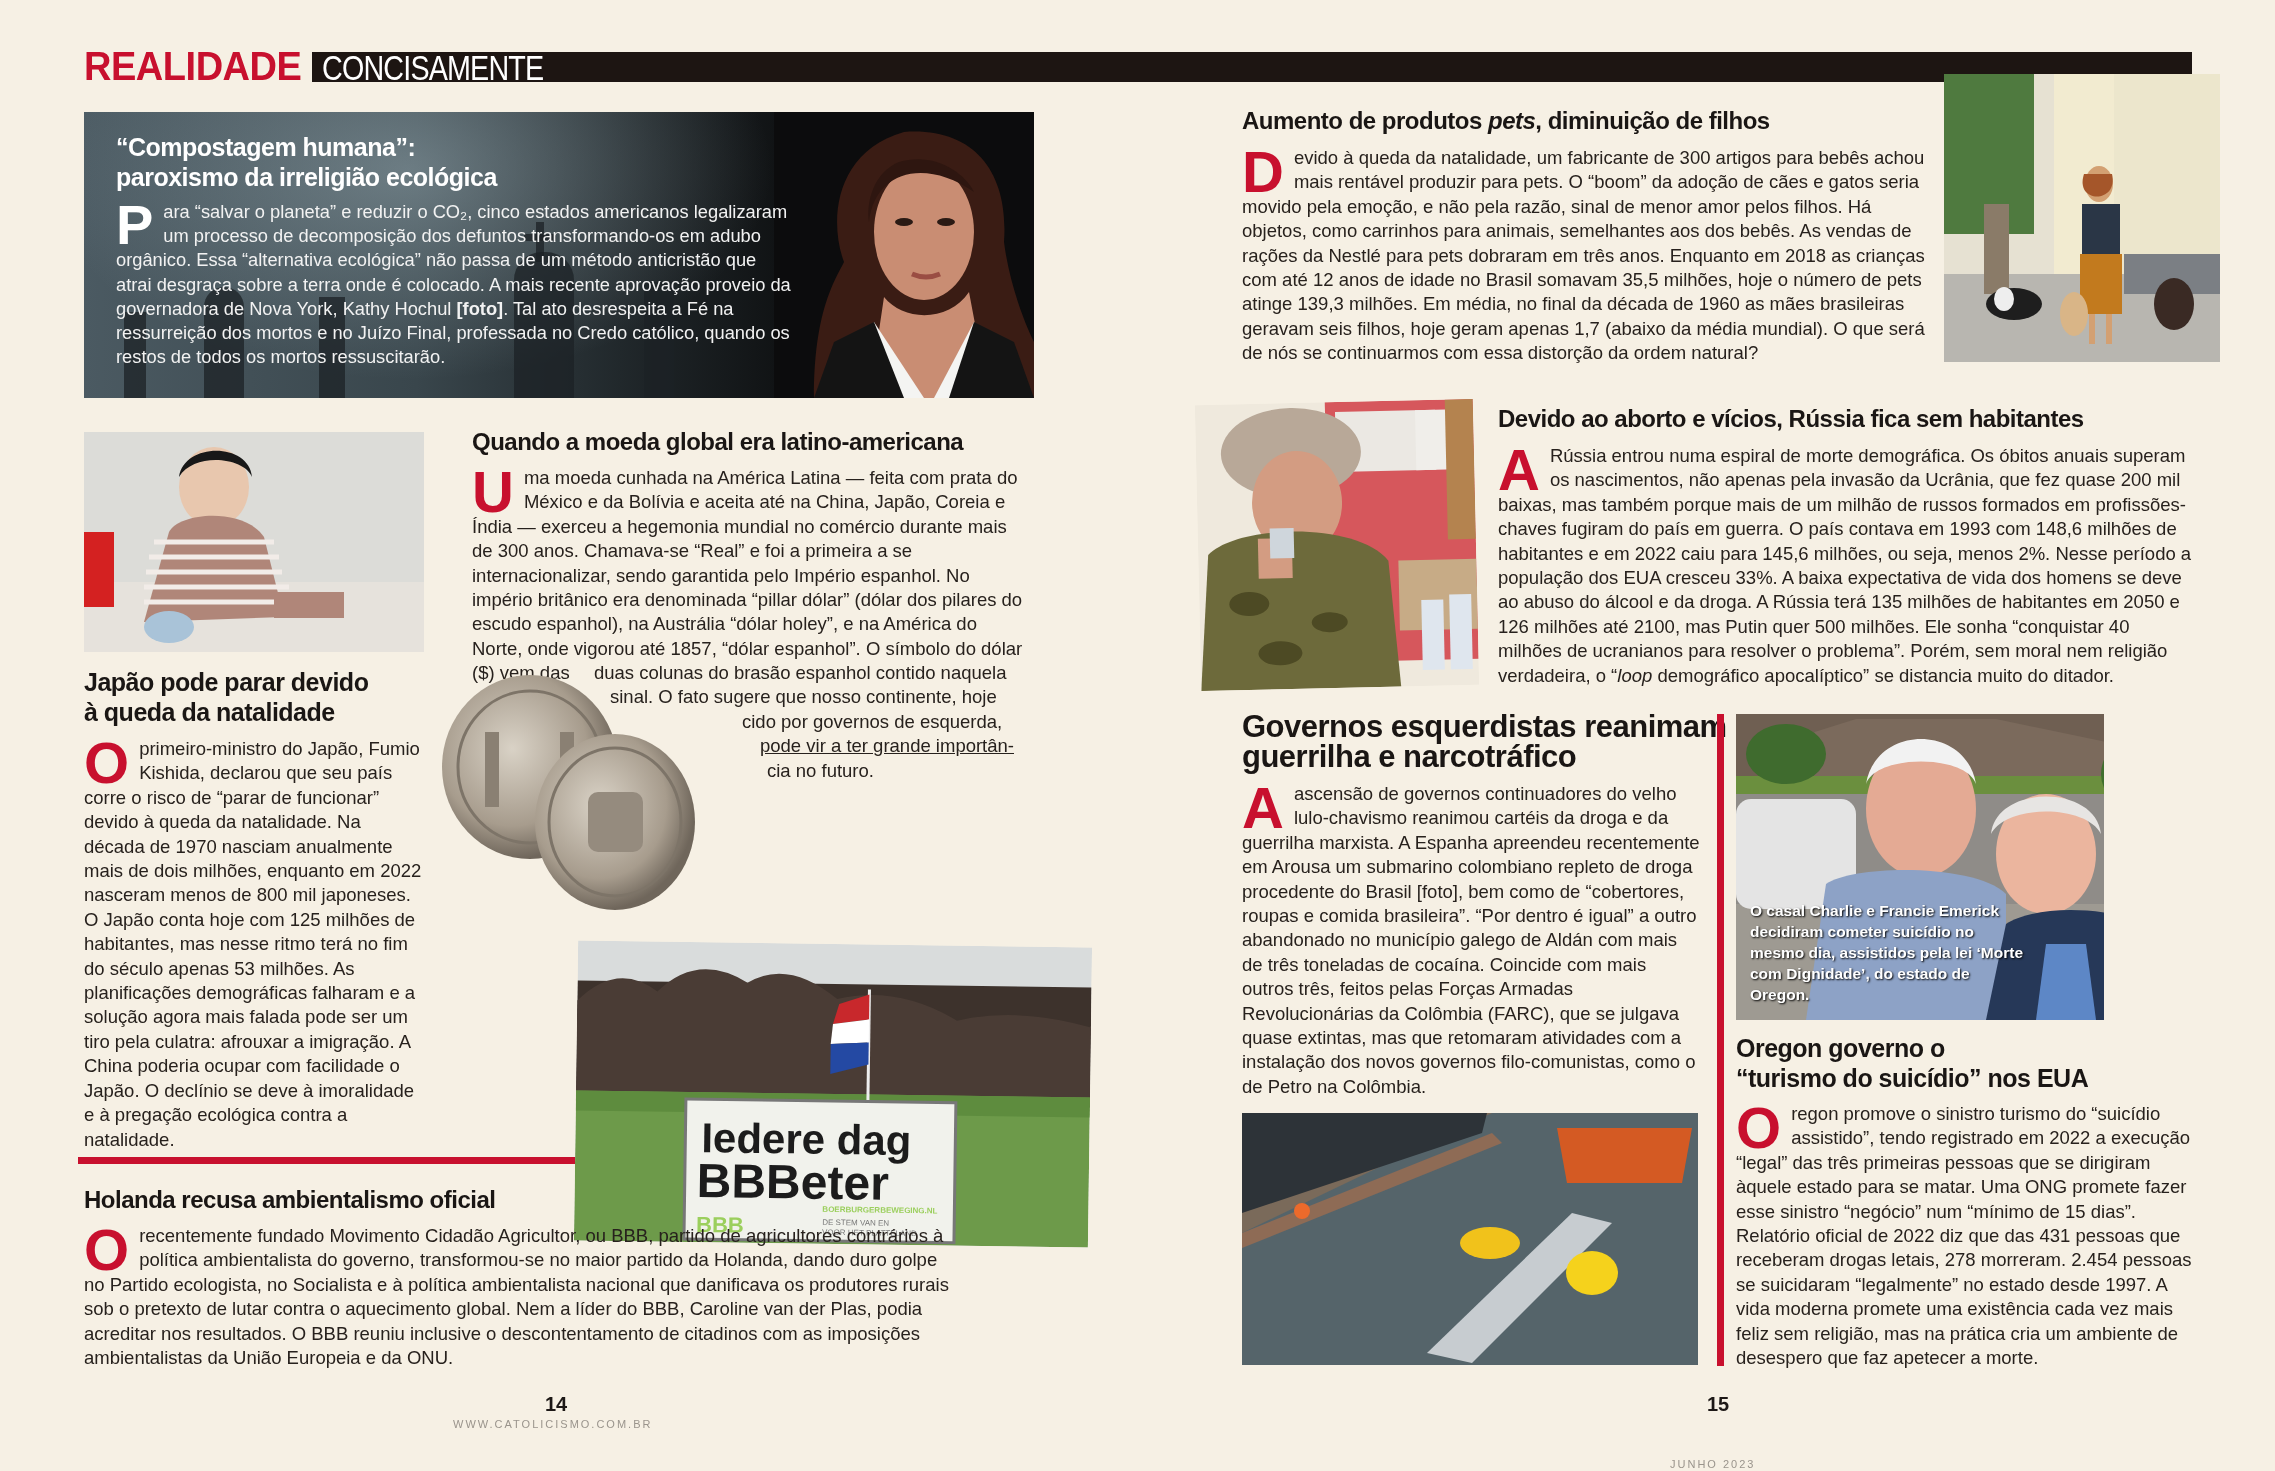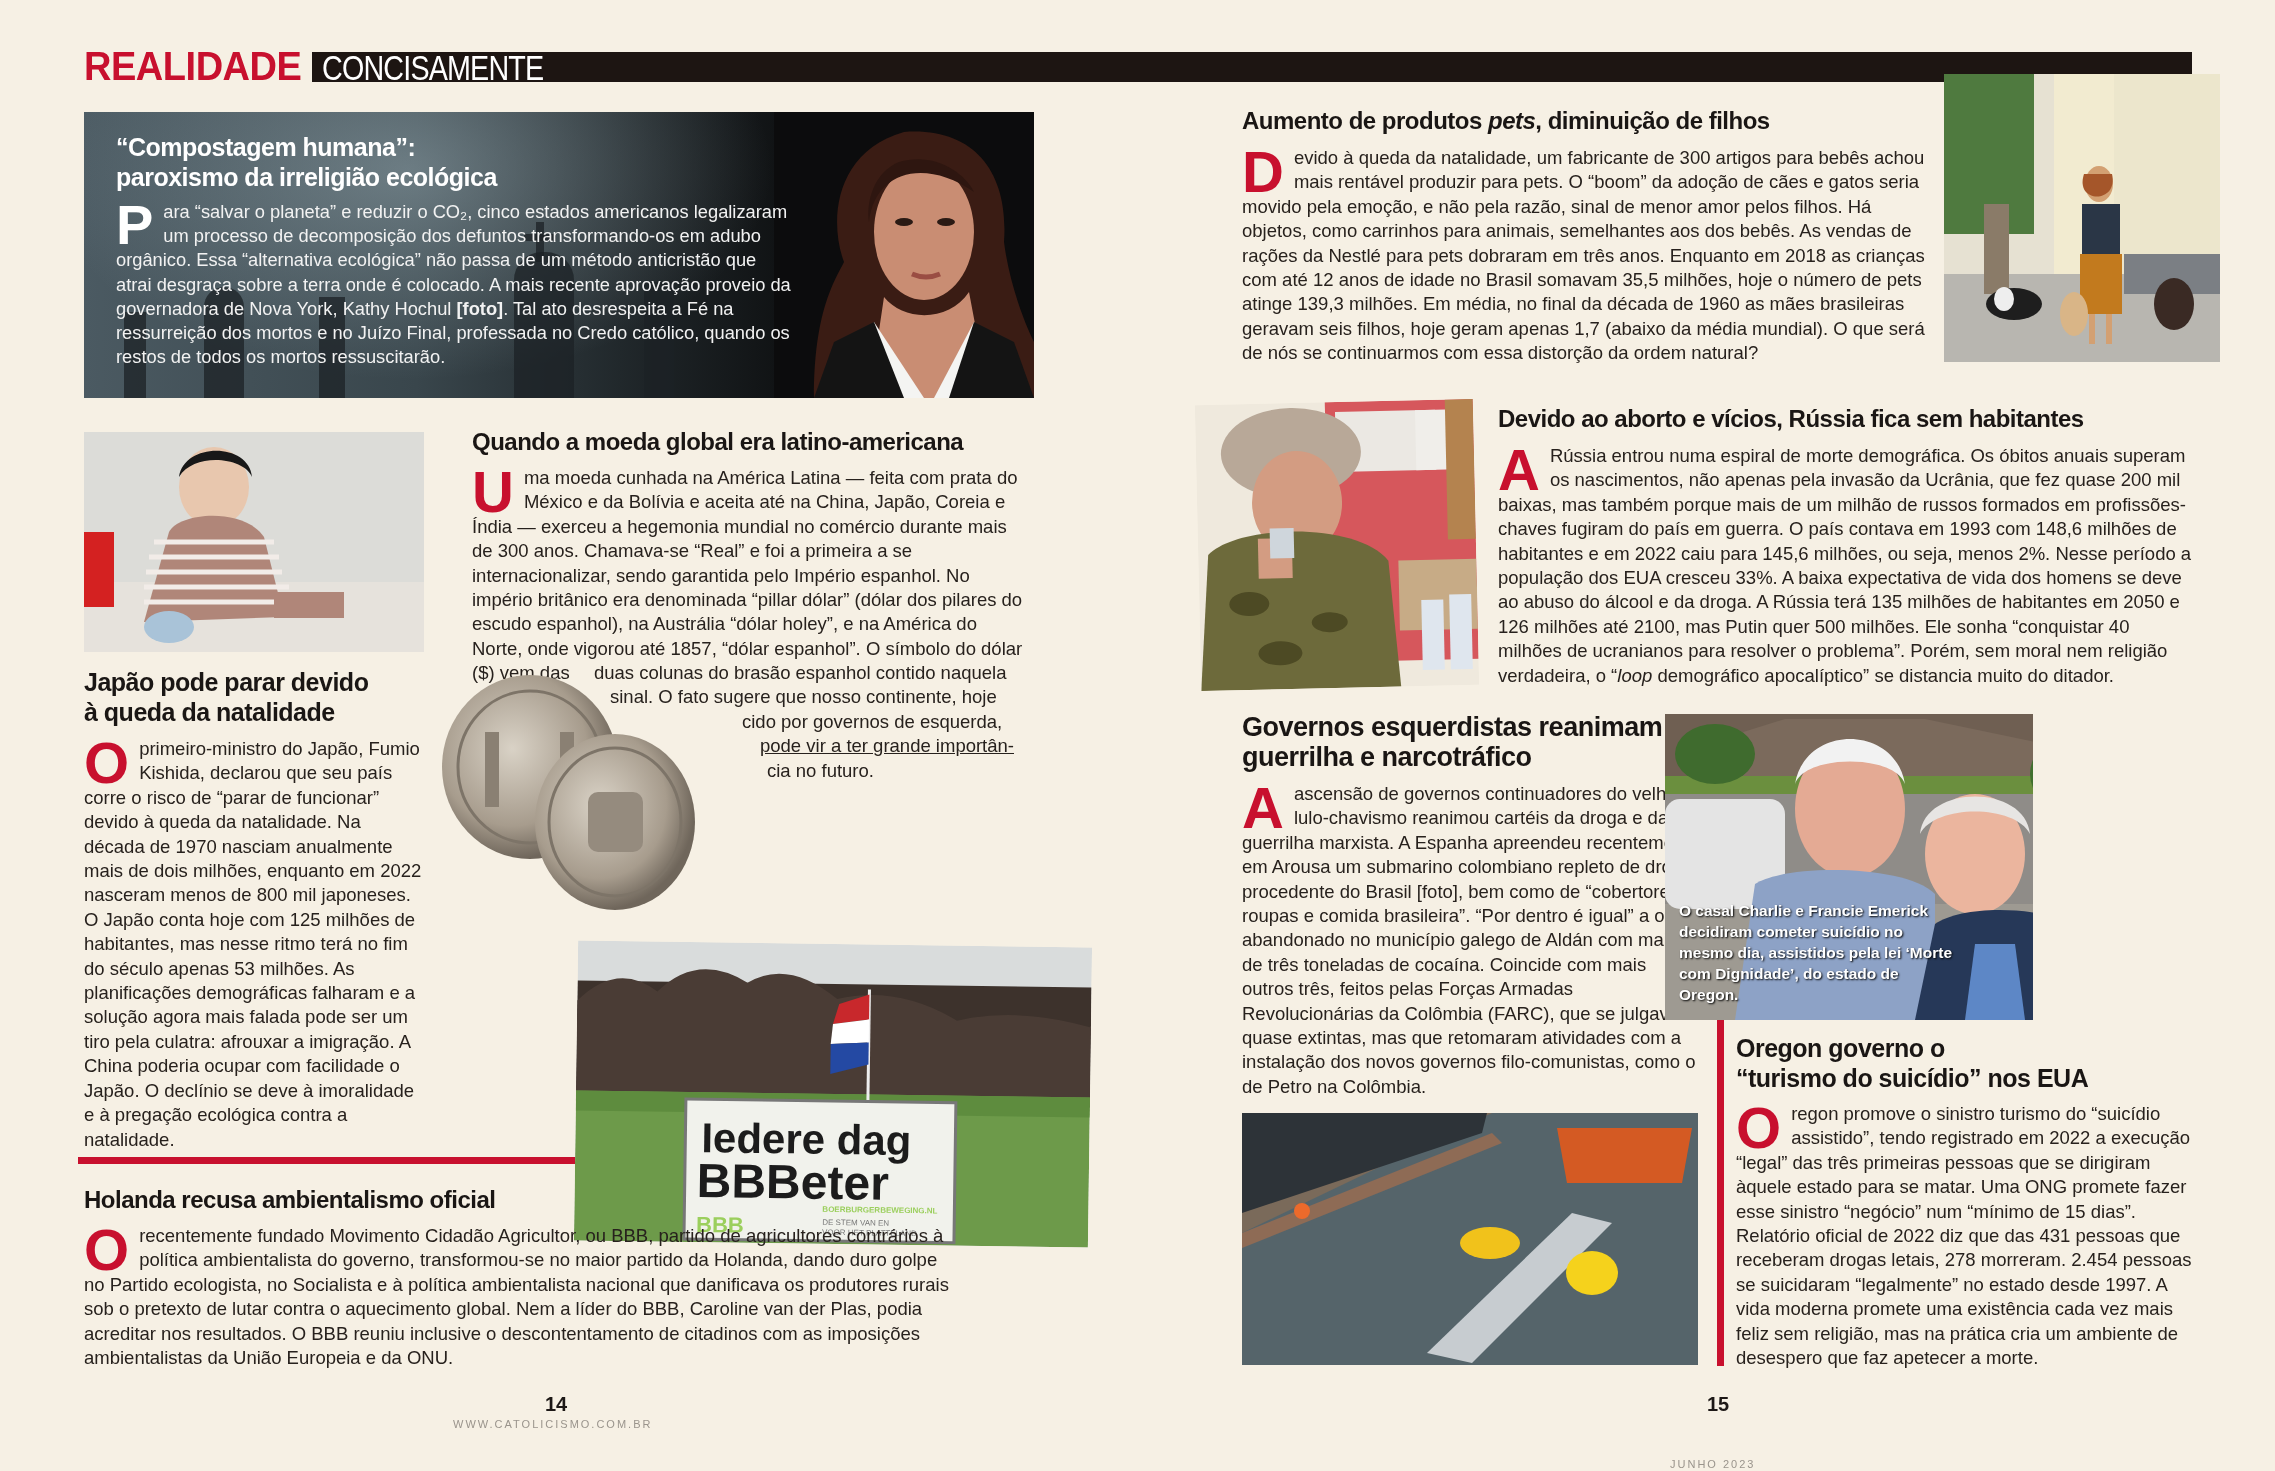--- a/index.html
+++ b/index.html
@@ -206,41 +206,41 @@
   <rect x="200" y="160" width="78" height="70" fill="#c7ab86"></rect>
   <rect x="222" y="200" width="22" height="70" fill="#dfe6ee"></rect>
     <rect x="250" y="195" width="22" height="75" fill="#dfe6ee"></rect>
 </svg>
 <div class="abs headline" style="left:1498px;top:405px;font-size:24px;">Devido ao aborto e vícios, Rússia fica sem habitantes</div>
 <div class="abs body-text" style="left:1498px;top:444px;width:700px;">
   <span class="drop">A</span>
   <span>Rússia entrou numa espiral de morte demográfica. Os óbitos anuais superam os nascimentos, não apenas pela invasão da Ucrânia, que fez quase 200 mil baixas, mas também porque mais de um milhão de russos formados em profissões-chaves fugiram do país em guerra. O país contava em 1993 com 148,6 milhões de habitantes e em 2022 caiu para 145,6 milhões, ou seja, menos 2%. Nesse período a população dos EUA cresceu 33%. A baixa expectativa de vida dos homens se deve ao abuso do álcool e da droga. A Rússia terá 135 milhões de habitantes em 2050 e 126 milhões até 2100, mas Putin quer 500 milhões. Ele sonha “conquistar 40 milhões de ucranianos para resolver o problema”. Porém, sem moral nem religião verdadeira, o “</span><i>loop</i><span> demográfico apocalíptico” se distancia muito do ditador.</span>
 </div>
 
-<div class="abs headline" style="left:1242px;top:712px;font-size:27px;line-height:30px;">
+<div class="abs headline" style="left:1242px;top:712px;font-size:31px;line-height:30px;">
   <span>Governos esquerdistas reanimam</span><br><span>guerrilha e narcotráfico</span>
 </div>
 <div class="abs body-text" style="left:1242px;top:782px;width:458px;">
   <span class="drop">A</span>
   <span>ascensão de governos continuadores do velho lulo-chavismo reanimou cartéis da droga e da guerrilha marxista. A Espanha apreendeu recentemente em Arousa um submarino colombiano repleto de droga procedente do Brasil [foto], bem como de “cobertores, roupas e comida brasileira”. “Por dentro é igual” a outro abandonado no município galego de Aldán com mais de três toneladas de cocaína. Coincide com mais outros três, feitos pelas Forças Armadas Revolucionárias da Colômbia (FARC), que se julgava quase extintas, mas que retomaram atividades com a instalação dos novos governos filo-comunistas, como o de Petro na Colômbia.</span>
 </div>
 <svg class="abs photo" style="left:1242px;top:1113px;width:456px;height:252px;" viewBox="0 0 456 252">
   <rect width="456" height="252" fill="#55646a"></rect>
   <path d="M0 0 L250 0 L0 120 Z" fill="#7a6a5a"></path>
   <path d="M0 0 L245 0 L240 20 L0 100 Z" fill="#2d3338"></path>
   <path d="M0 120 L250 20 L260 30 L0 135 Z" fill="#8e6b55"></path>
   <path d="M315 15 L450 15 L440 70 L325 70 Z" fill="#d45a23"></path>
   <circle cx="60" cy="98" r="8" fill="#ec6a2b"></circle>
   <path d="M185 240 L330 100 L370 110 L230 250 Z" fill="#c7ccd0"></path>
   <ellipse cx="248" cy="130" rx="30" ry="16" fill="#f1c21b"></ellipse>
   <ellipse cx="350" cy="160" rx="26" ry="22" fill="#f5d21c"></ellipse>
 </svg>
 
 <div class="abs col-rule-red" style="left:1717px;top:714px;width:7px;height:652px;"></div>
-<div class="abs photo" style="left:1665px;top:714px;width:368px;height:306px;">
+<div class="abs photo" style="left:1736px;top:714px;width:368px;height:306px;">
   <svg style="position:absolute;left:0;top:0;width:456px;height:306px;" viewBox="0 0 456 306">
     <rect width="456" height="306" fill="#9e9a92"></rect>
     <rect y="0" width="456" height="70" fill="#6f5f52"></rect>
     <path d="M40 30 L120 5 L260 5 L380 30 L380 70 L40 70 Z" fill="#7b6a5c"></path>
     <rect y="62" width="456" height="18" fill="#6b8f3e"></rect>
     <rect y="80" width="456" height="110" fill="#8f8c88"></rect>
     <ellipse cx="50" cy="40" rx="40" ry="30" fill="#3f6b2e"></ellipse>
     <ellipse cx="410" cy="60" rx="45" ry="40" fill="#40702e"></ellipse>
     <rect x="0" y="85" width="120" height="110" rx="15" fill="#e4e4e4"></rect>
     <ellipse cx="185" cy="95" rx="55" ry="68" fill="#e4aa94"></ellipse>

